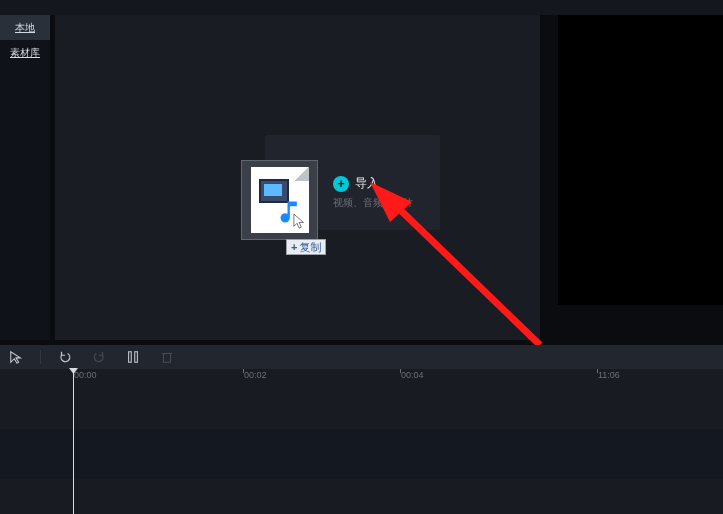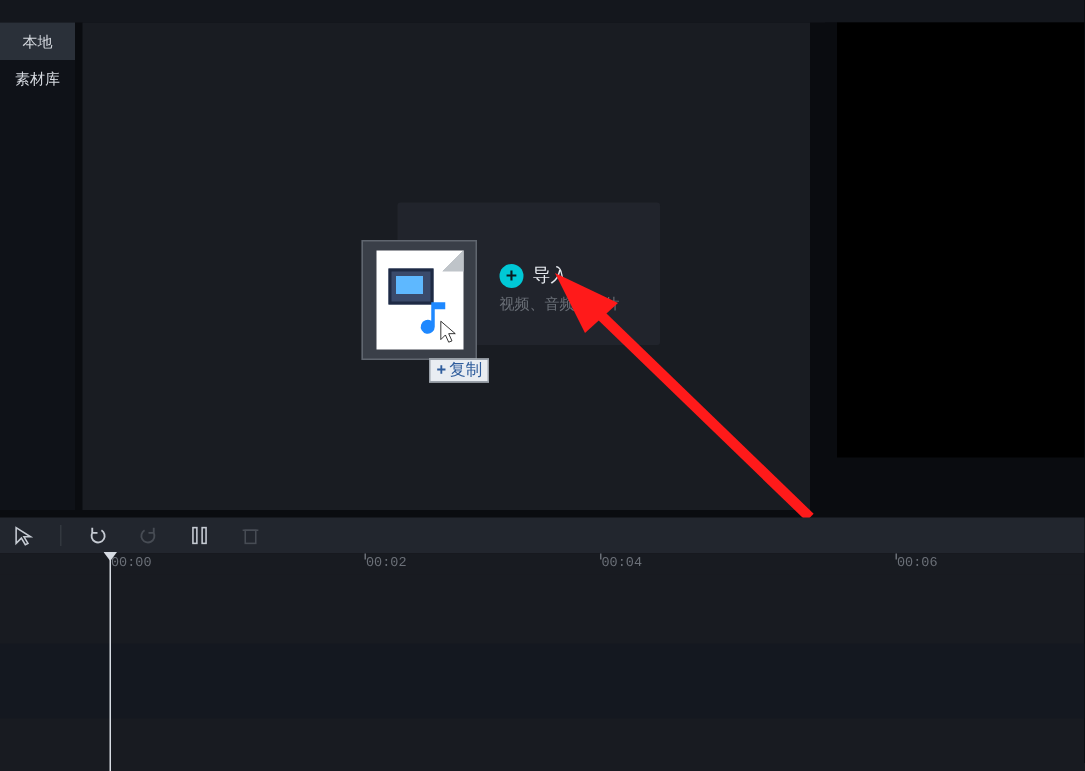--- a/index.html
+++ b/index.html
@@ -40,20 +40,21 @@
     height: 325px;
     background: #0f1218;
   }
   .sidebar .sb-item {
     height: 25px;
     display: flex;
     align-items: center;
     justify-content: center;
     font-size: 10px;
     color: #d6dae0;
+    text-decoration: underline;
   }
   .sidebar .sb-item.active {
     background: #2a3039;
   }
 
   
   .media-panel {
     position: absolute;
     left: 55px;
     top: 15px;
@@ -252,21 +253,20 @@
     position: absolute;
     top: 0; left: 0; right: 0;
     height: 14px;
     background: #181b21;
   }
   .time-label {
     position: absolute;
     top: 1px;
     font-size: 9px;
     color: #6b7078;
-    font-family: Liberation Mono, monospace;
   }
   .time-label .bar {
     position: absolute;
     left: -1px;
     top: -1px;
     width: 1px;
     height: 4px;
     background: #6b7078;
   }
   .track-strip {
@@ -386,19 +386,19 @@
           <line x1="2" y1="4" x2="14" y2="4" stroke="currentColor" stroke-width="1.2"></line>
         </svg>
     </div>
   </div>
 
   <div class="timeline">
     <div class="time-ruler">
       <div class="time-label" style="left:74px"><span class="bar"></span><span>00:00</span></div>
       <div class="time-label" style="left:244px"><span class="bar"></span><span>00:02</span></div>
       <div class="time-label" style="left:401px"><span class="bar"></span><span>00:04</span></div>
-      <div class="time-label" style="left:598px"><span class="bar"></span><span>00:06</span></div>
+      <div class="time-label" style="left:598px"><span class="bar"></span><span>11:06</span></div>
     </div>
     <div class="track-strip"></div>
     <div class="playhead"></div>
   </div>
 
 </div>
 
 </body></html>

